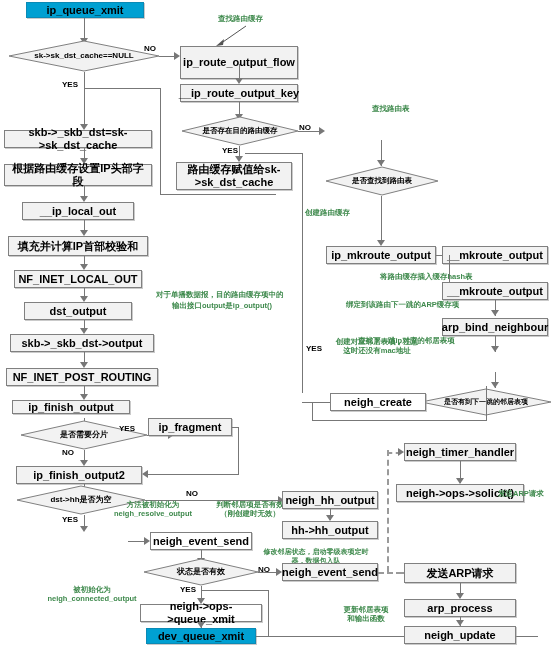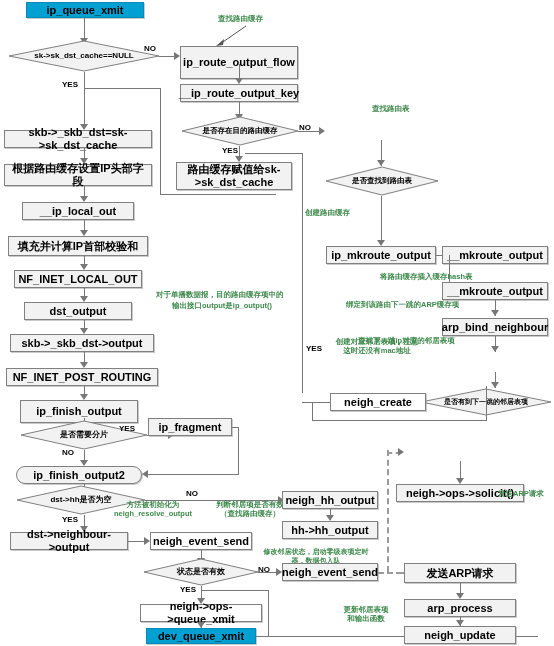--- a/index.html
+++ b/index.html
@@ -111,21 +111,21 @@
   </div>
 
   <div class="ln v" style="left:84px;top:352px;height:14px;"></div>
   <div class="arw down" style="left:80px;top:362px;"></div>
 
   <div class="node" style="left:6px;top:368px;width:152px;height:18px;">NF_INET_POST_ROUTING</div>
 
   <div class="ln v" style="left:84px;top:386px;height:12px;"></div>
   <div class="arw down" style="left:80px;top:394px;"></div>
 
-  <div class="node" style="left:20px;top:400px;width:118px;height:23px;">ip_finish_output</div>
+  <div class="node" style="left:12px;top:400px;width:118px;height:14px;">ip_finish_output</div>
 
   <div class="ln v" style="left:84px;top:418px;height:10px;"></div>
   <div class="arw down" style="left:80px;top:424px;"></div>
 
   <div class="dec" style="left:20px;top:420px;width:128px;height:30px;">
     <svg width="128" height="30" viewBox="0 0 128 30">
       <polygon points="64,1 127,15 64,29 1,15" fill="#f2f2f2" stroke="#808080" stroke-width="1"></polygon>
     </svg>
     <div class="dtxt cn">是否需要分片</div>
   </div>
@@ -138,21 +138,21 @@
 
   <div class="edge" style="left:62px;top:448px;">NO</div>
   <div class="ln v" style="left:84px;top:450px;height:14px;"></div>
   <div class="arw down" style="left:80px;top:460px;"></div>
 
   <div class="ln v" style="left:238px;top:427px;height:47px;"></div>
   <div class="ln h" style="left:232px;top:427px;width:7px;"></div>
   <div class="ln h" style="left:148px;top:474px;width:91px;"></div>
   <div class="arw left" style="left:142px;top:470px;"></div>
 
-  <div class="node" style="left:16px;top:466px;width:126px;height:18px;border-radius:9px;">ip_finish_output2</div>
+  <div class="node" style="left:16px;top:466px;width:126px;height:18px;">ip_finish_output2</div>
 
   <div class="ln v" style="left:84px;top:484px;height:10px;"></div>
   <div class="arw down" style="left:80px;top:488px;"></div>
 
   <div class="dec" style="left:16px;top:485px;width:130px;height:30px;">
     <svg width="130" height="30" viewBox="0 0 130 30">
       <polygon points="65,1 129,15 65,29 1,15" fill="#f2f2f2" stroke="#808080" stroke-width="1"></polygon>
     </svg>
     <div class="dtxt cn">dst-&gt;hh是否为空</div>
   </div>
@@ -163,28 +163,27 @@
 
   <div class="edge" style="left:62px;top:515px;">YES</div>
   <div class="ln v" style="left:84px;top:515px;height:15px;"></div>
   <div class="arw down" style="left:80px;top:526px;"></div>
 
   <div class="note wrap" style="left:98px;top:500px;width:110px;">
     <div>方法被初始化为</div>
     <div>neigh_resolve_output</div>
   </div>
 
-  <div class="node" style="left:10px;top:532px;width:118px;height:18px;">dst-&gt;neighbour-&gt;output</div>
 
   <div class="ln h" style="left:128px;top:541px;width:20px;"></div>
   <div class="arw right" style="left:144px;top:537px;"></div>
 
   <div class="note wrap" style="left:198px;top:500px;width:104px;">
     <div>判断邻居项是否有效</div>
-    <div>（查找路由缓存）</div>
+    <div>（刚创建时无效）</div>
   </div>
 
   <div class="node white" style="left:150px;top:532px;width:102px;height:18px;">neigh_event_send</div>
 
   <div class="ln v" style="left:201px;top:550px;height:12px;"></div>
   <div class="arw down" style="left:197px;top:558px;"></div>
 
   <div class="dec" style="left:143px;top:558px;width:116px;height:28px;">
     <svg width="116" height="28" viewBox="0 0 116 28">
       <polygon points="58,1 115,14 58,27 1,14" fill="#f2f2f2" stroke="#808080" stroke-width="1"></polygon>
@@ -193,20 +192,24 @@
   </div>
 
   <div class="ln h" style="left:258px;top:572px;width:20px;"></div>
   <div class="edge" style="left:258px;top:565px;">NO</div>
   <div class="arw right" style="left:276px;top:568px;"></div>
 
   <div class="edge" style="left:180px;top:585px;">YES</div>
   <div class="ln v" style="left:201px;top:586px;height:16px;"></div>
   <div class="arw down" style="left:197px;top:598px;"></div>
 
+  <div class="note wrap" style="left:28px;top:585px;width:128px;">
+    <div>被初始化为</div>
+    <div>neigh_connected_output</div>
+  </div>
 
   <div class="node white" style="left:140px;top:604px;width:122px;height:18px;">neigh-&gt;ops-&gt;queue_xmit</div>
 
   <div class="ln v" style="left:201px;top:622px;height:7px;"></div>
   <div class="arw down" style="left:197px;top:622px;"></div>
 
   <div class="node cyan" style="left:146px;top:628px;width:110px;height:16px;">dev_queue_xmit</div>
 
   <div class="ln h" style="left:256px;top:636px;width:282px;"></div>
   <div class="ln v" style="left:268px;top:590px;height:46px;"></div>
@@ -337,20 +340,21 @@
   </div>
 
   <div class="node" style="left:282px;top:563px;width:96px;height:18px;">neigh_event_send</div>
 
   <div class="dash h" style="left:378px;top:572px;width:24px;"></div>
   <div class="dash" style="left:387px;top:450px;height:122px;"></div>
   <div class="dash h" style="left:387px;top:452px;width:14px;"></div>
   <div class="arw right" style="left:398px;top:448px;"></div>
   <div class="dash h" style="left:387px;top:572px;width:18px;"></div>
 
+  <div class="node" style="left:404px;top:443px;width:112px;height:18px;">neigh_timer_handler</div>
 
   <div class="ln v" style="left:460px;top:461px;height:22px;"></div>
   <div class="arw down" style="left:456px;top:478px;"></div>
 
   <div class="node" style="left:396px;top:484px;width:128px;height:18px;">neigh-&gt;ops-&gt;solicit()</div>
 
   <div class="note" style="left:498px;top:489px;">发送ARP请求</div>
 
   <div class="node cn" style="left:404px;top:563px;width:112px;height:20px;">发送ARP请求</div>
 

